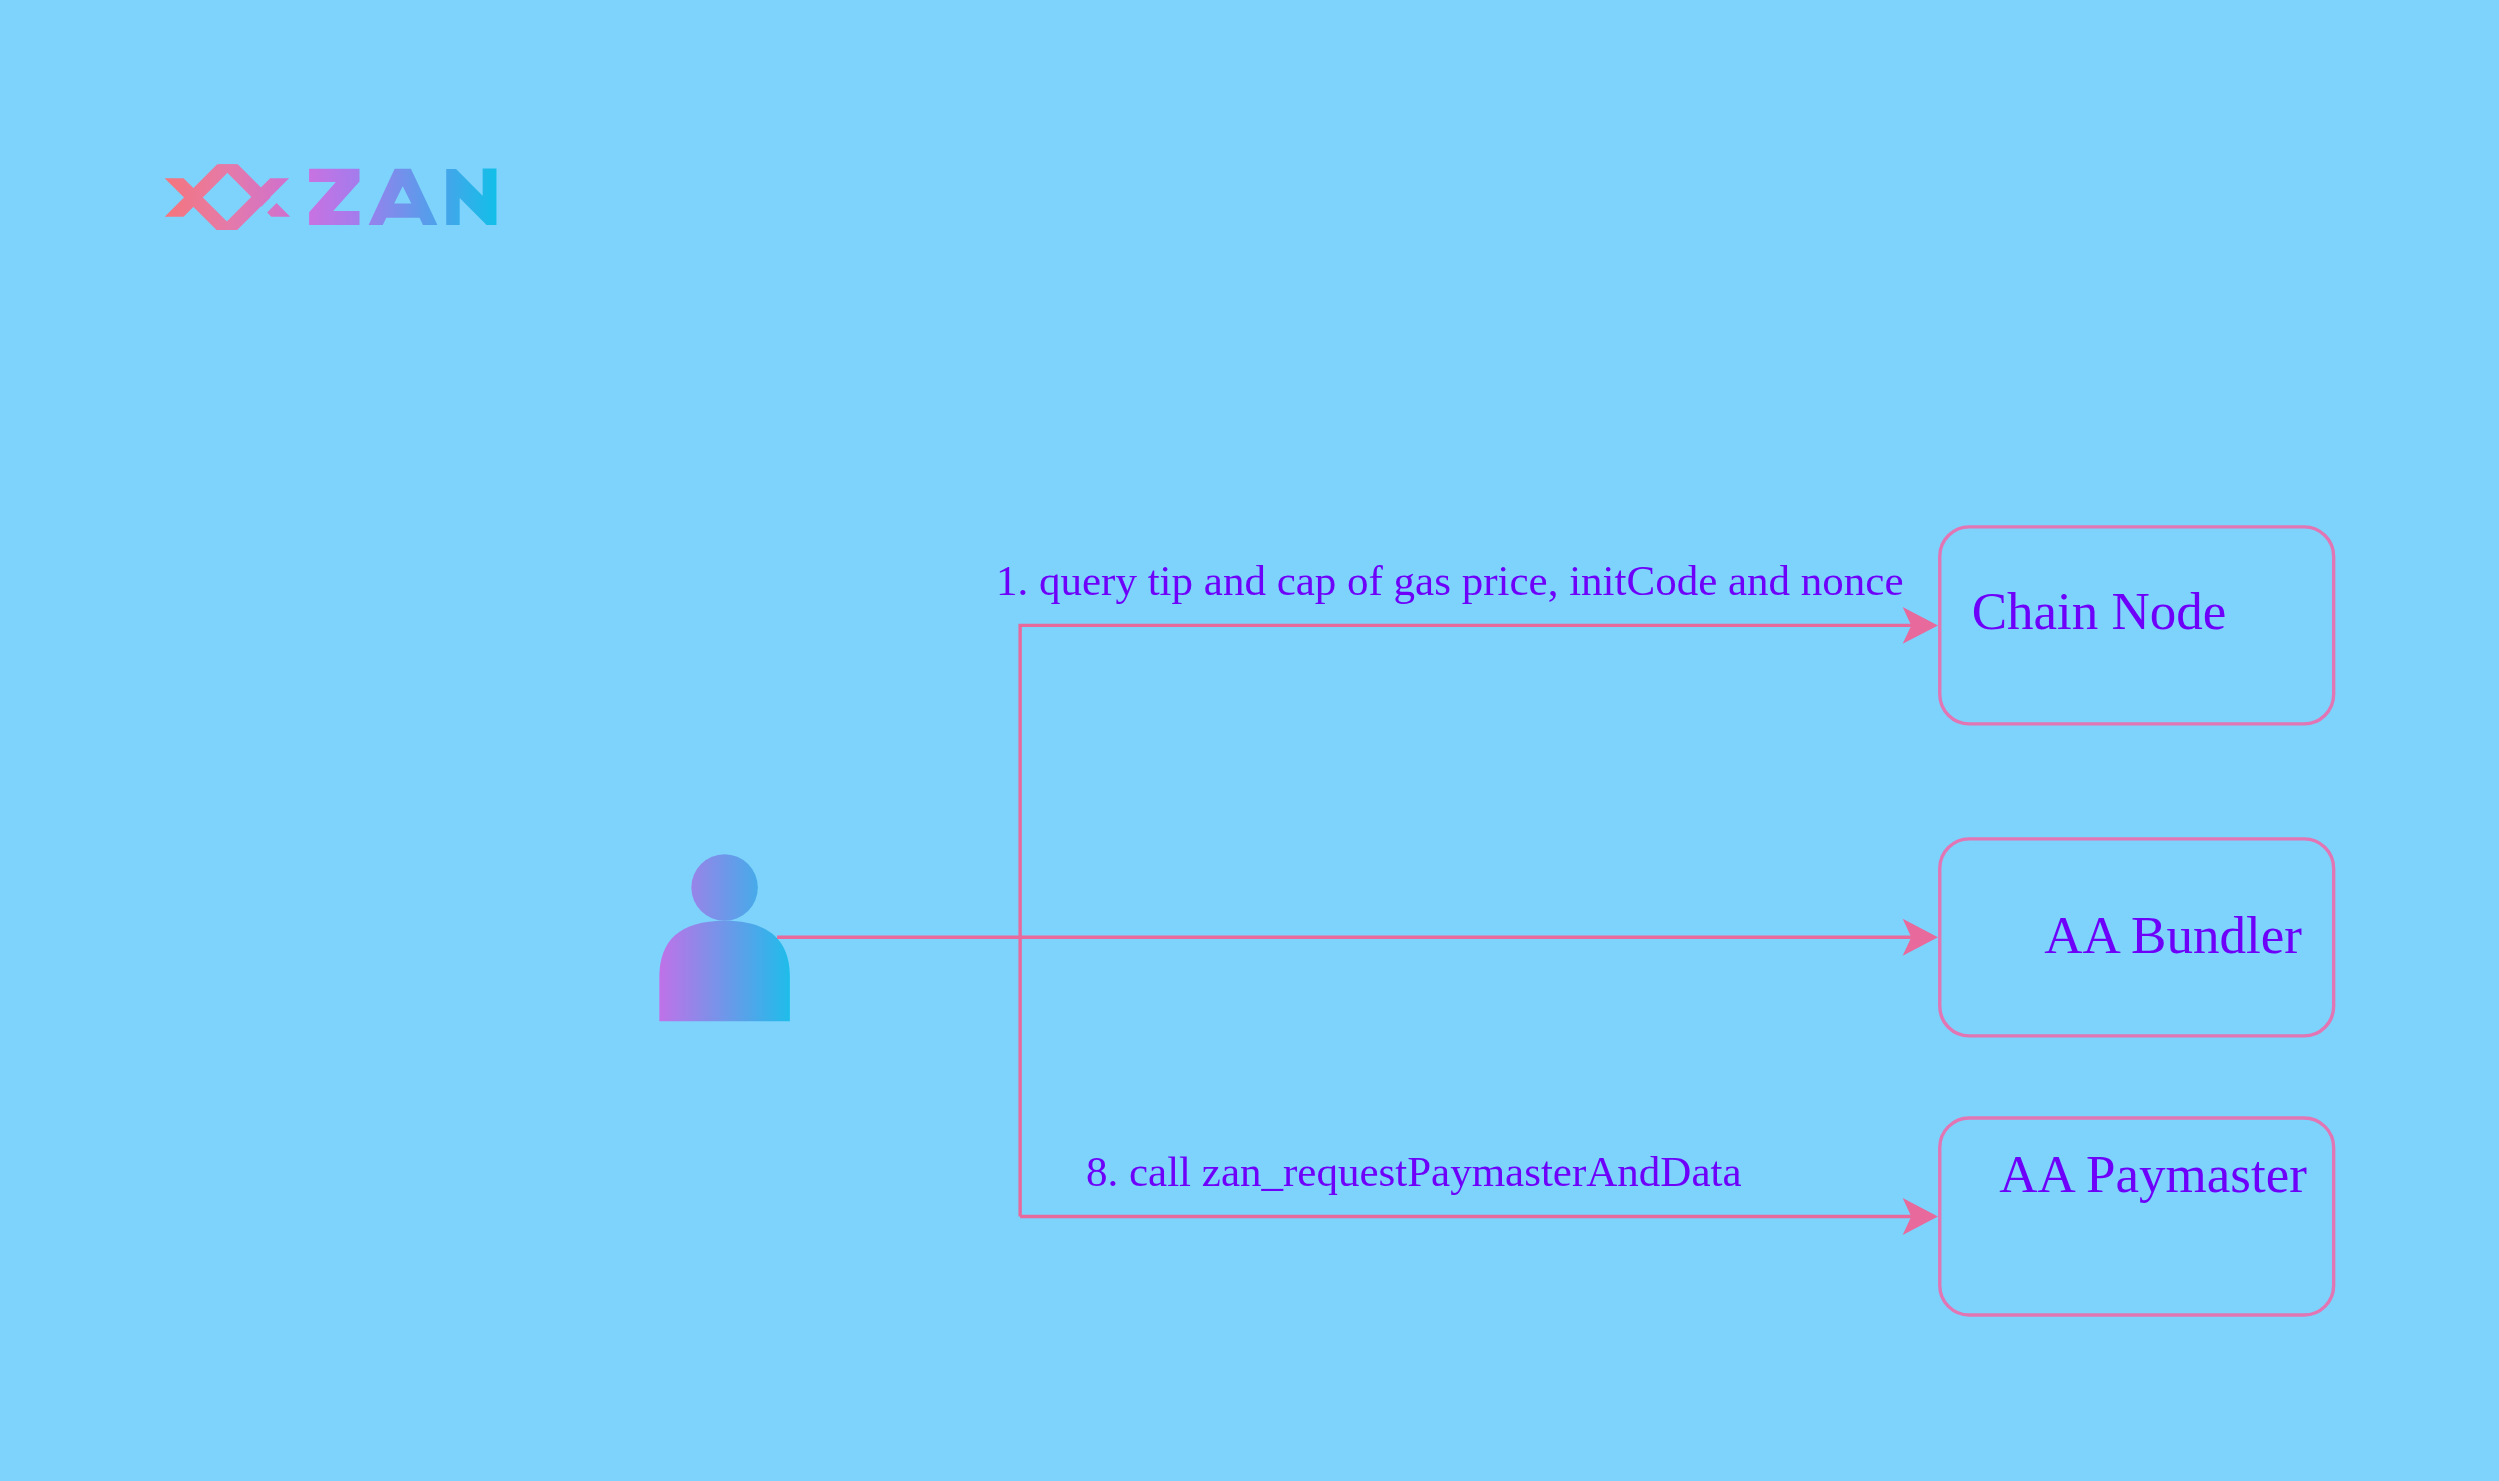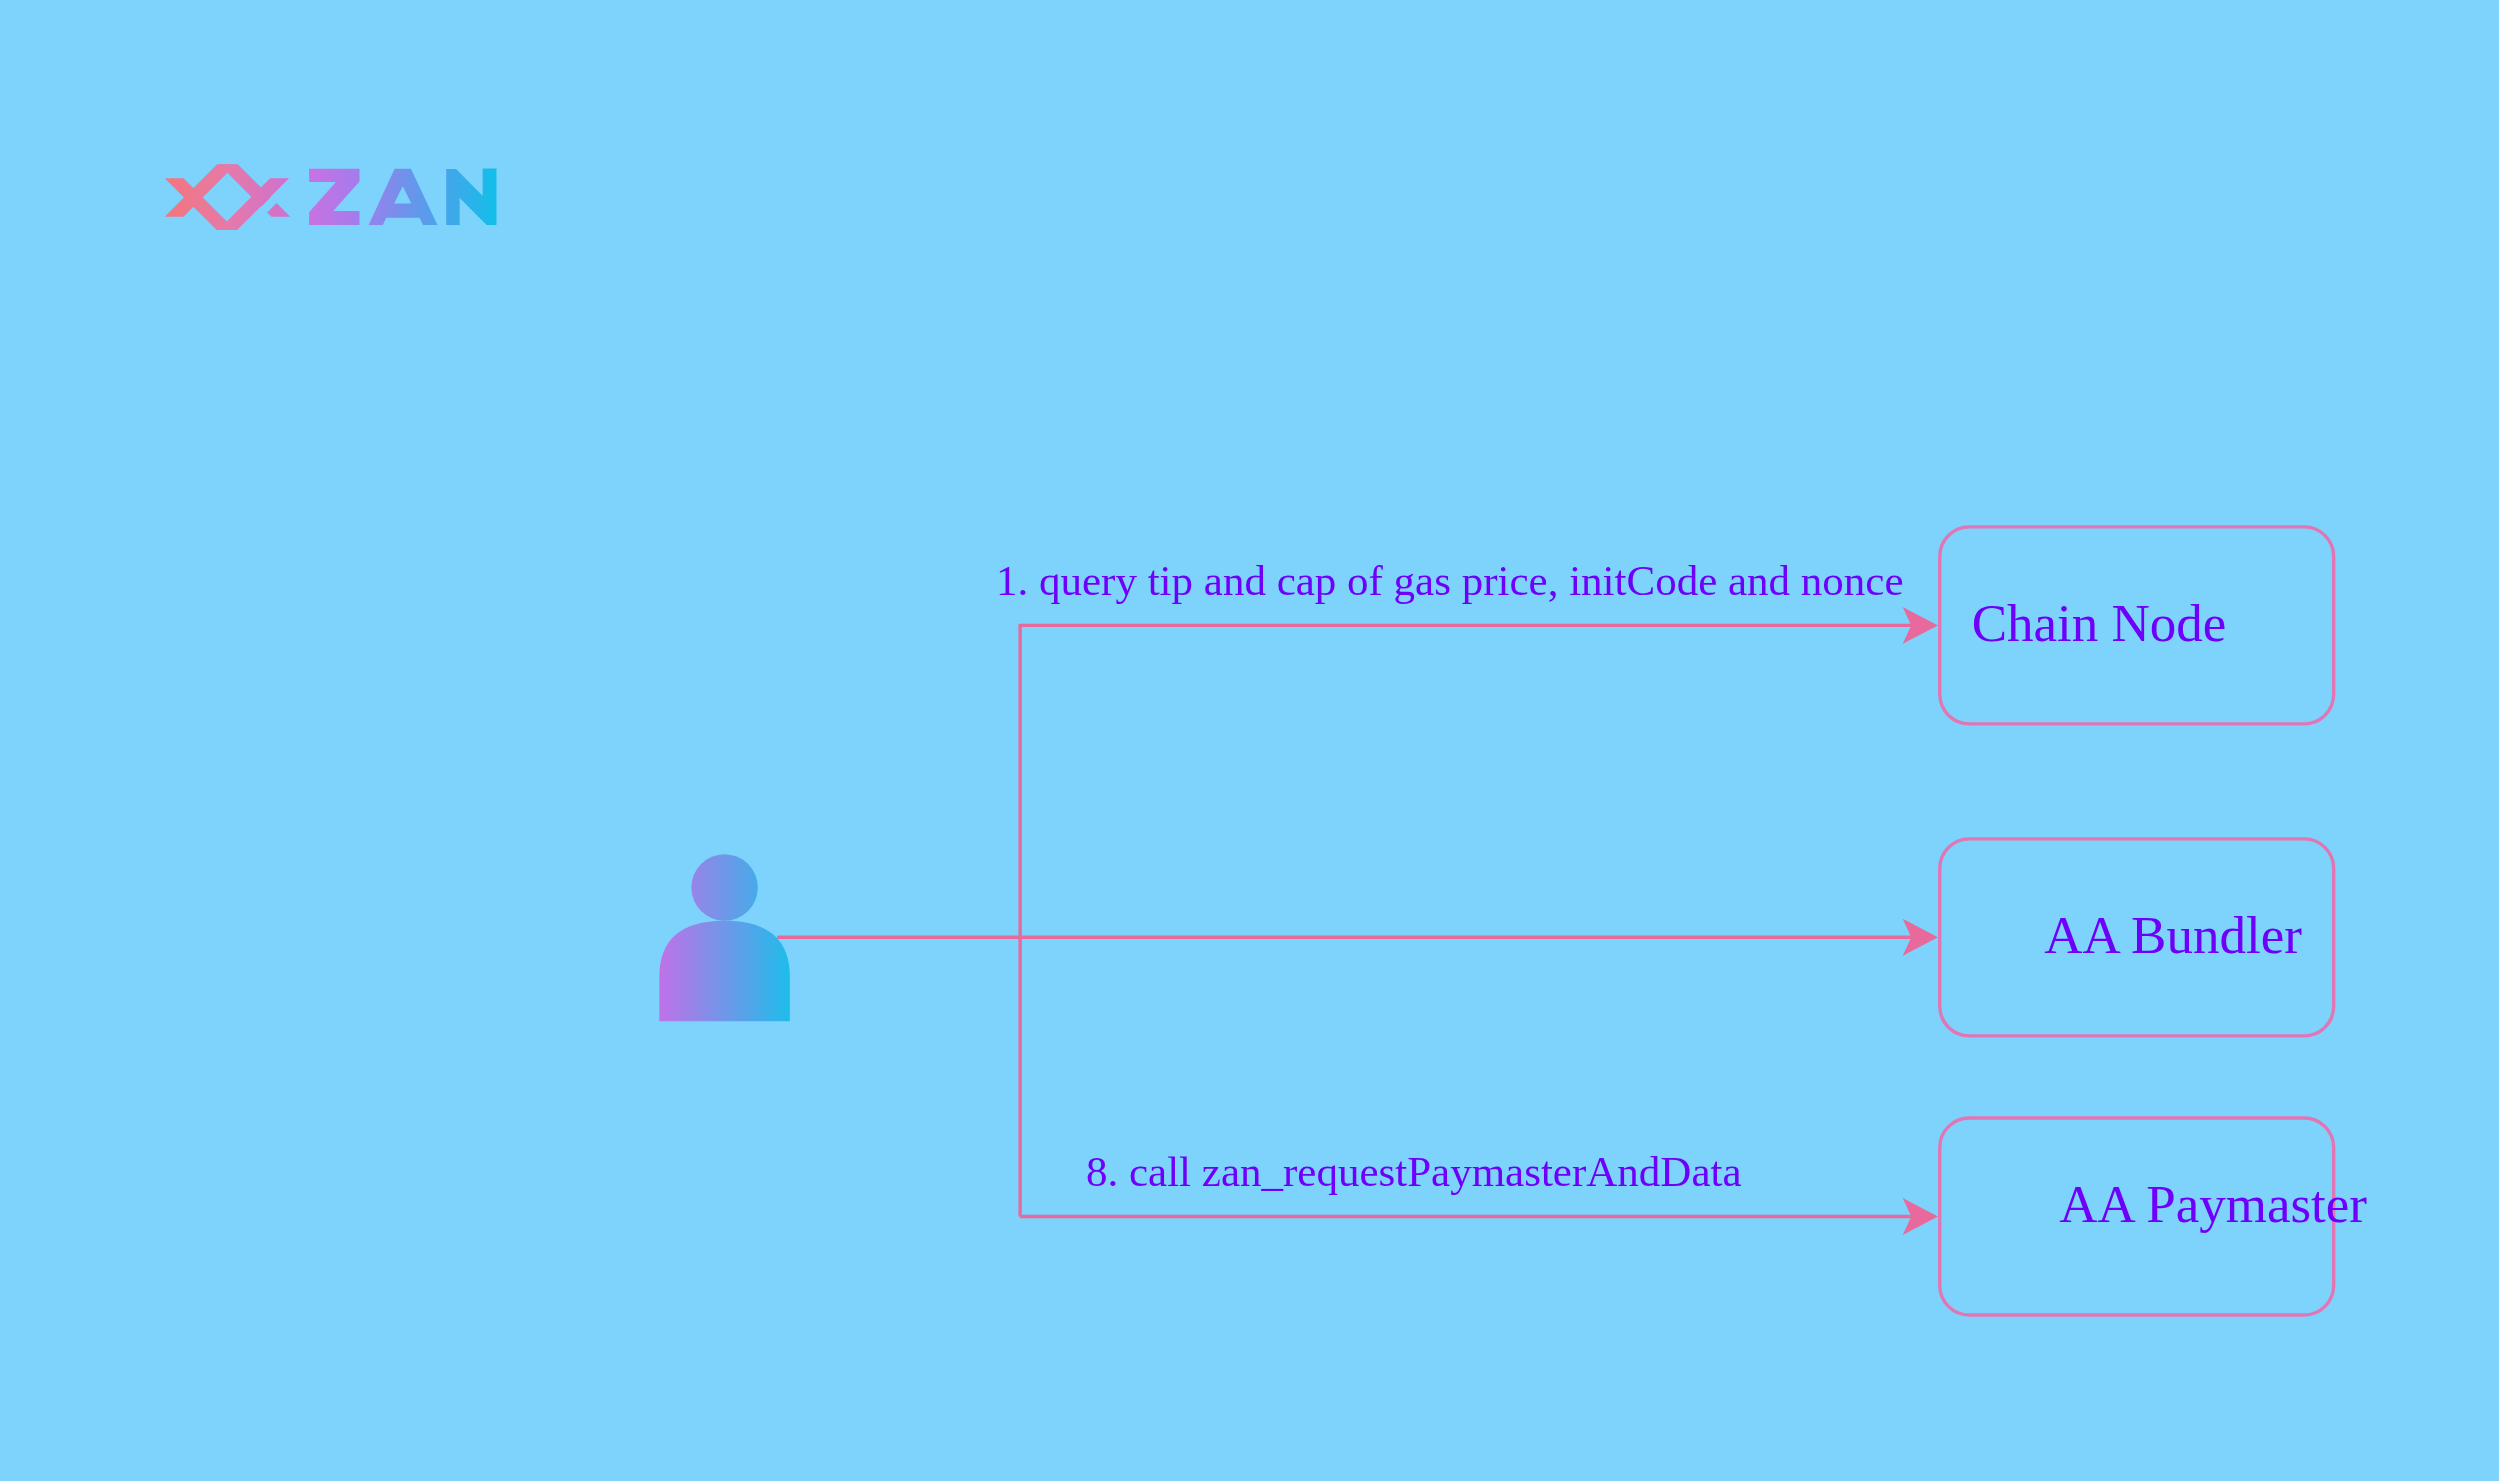--- a/index.html
+++ b/index.html
@@ -69,17 +69,17 @@
   <g fill="none" stroke-width="4.1" stroke="#e275b3">
     <rect x="2362.2" y="641.8" width="479.8" height="240" rx="36"></rect>
     <rect x="2362.2" y="1021.8" width="479.8" height="240" rx="36"></rect>
     <rect x="2362.2" y="1361.8" width="479.8" height="240" rx="36"></rect>
   </g>
 </svg>
 
   <div class="edge-label" style="left: 996px; top: 559px; color: rgb(110, 0, 250);">1. query tip and cap of gas price, initCode and nonce</div>
   <div class="edge-label" style="left: 1086px; top: 1150px; color: rgb(110, 0, 250);">8. call zan_requestPaymasterAndData</div>
 
-  <div class="box-label" style="left: 1939px; top: 597px; width: 320px; color: rgb(110, 0, 250);">Chain Node</div>
+  <div class="box-label" style="left: 1939px; top: 585px; width: 320px; color: rgb(110, 0, 250);">Chain Node</div>
   <div class="box-label" style="left: 1939px; top: 909px; width: 468px; color: rgb(110, 0, 250);">AA Bundler</div>
-  <div class="box-label" style="left: 1939px; top: 1178px; width: 428px; color: rgb(110, 0, 250); text-align: right;">AA Paymaster</div>
+  <div class="box-label" style="left: 1939px; top: 1148px; width: 428px; color: rgb(110, 0, 250);">AA Paymaster</div>
 </div>
 
 
 </body></html>

